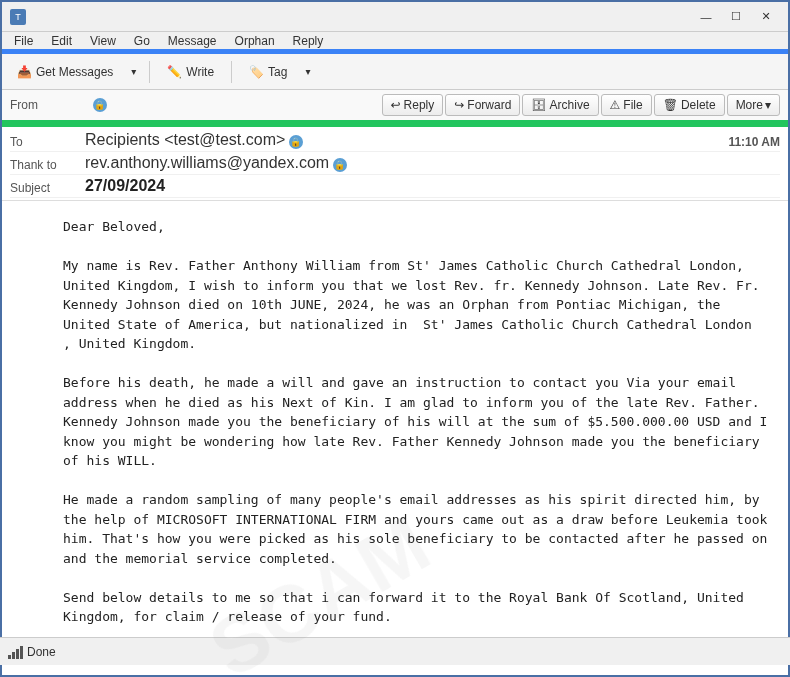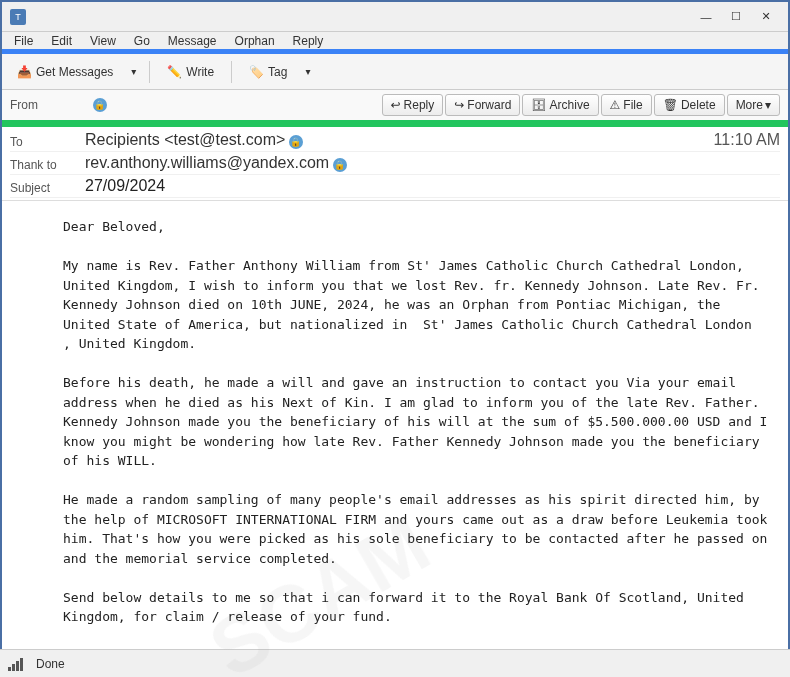--- a/index.html
+++ b/index.html
@@ -181,24 +181,25 @@
       flex-shrink: 0;
       font-size: 12px;
     }
     .meta-value {
       color: #333;
       font-size: 16px;
     }
     .meta-time {
       margin-left: auto;
       color: #555;
-      font-size: 16px;
+      font-size: 12px;
+      font-weight: bold;
     }
     .subject-value {
-      font-weight: normal;
+      font-weight: bold;
       color: #222;
     }
     .shield-icon {
       display: inline-flex;
       align-items: center;
       justify-content: center;
       width: 14px;
       height: 14px;
       background: #5a9fd4;
       border-radius: 50%;
@@ -232,30 +233,30 @@
       pointer-events: none;
       top: 350px;
       left: 200px;
       z-index: 10;
       user-select: none;
     }
 
     
     .statusbar {
       position: absolute;
-      bottom: 0;
+      bottom: 12px;
       left: 0;
       right: 0;
       height: 28px;
       background: #f0f0f0;
       border-top: 1px solid #ccc;
       display: flex;
       align-items: center;
       padding: 0 8px;
-      gap: 13px;
+      gap: 4px;
       font-size: 12px;
       color: #333;
     }
     .status-signal {
       display: flex;
       align-items: center;
       gap: 3px;
     }
     .signal-bars {
       display: flex;

